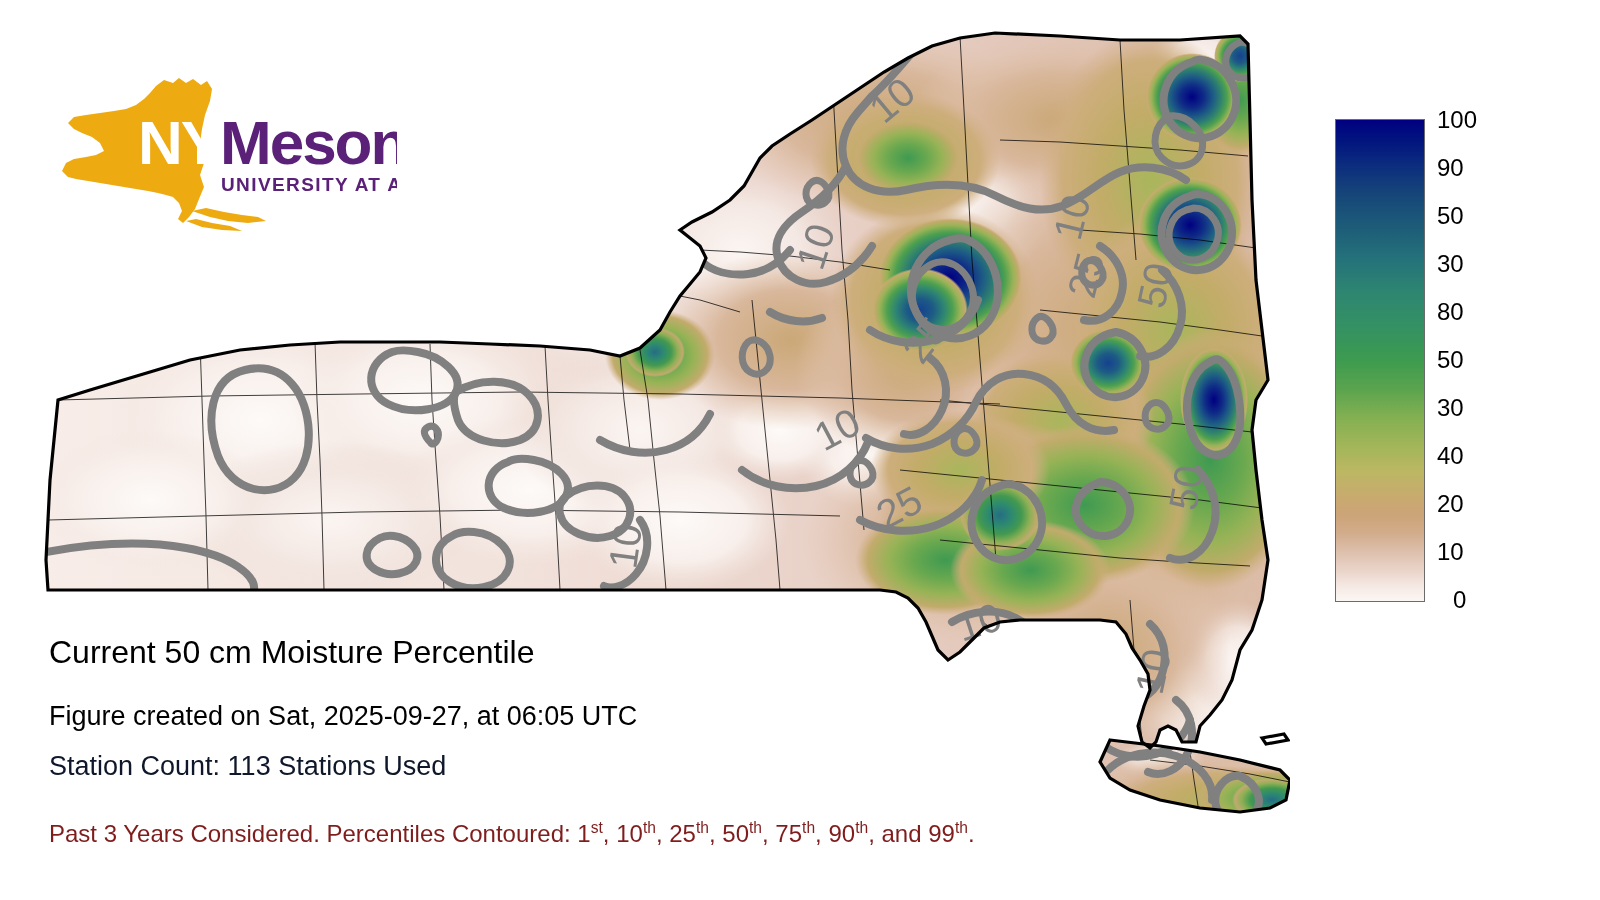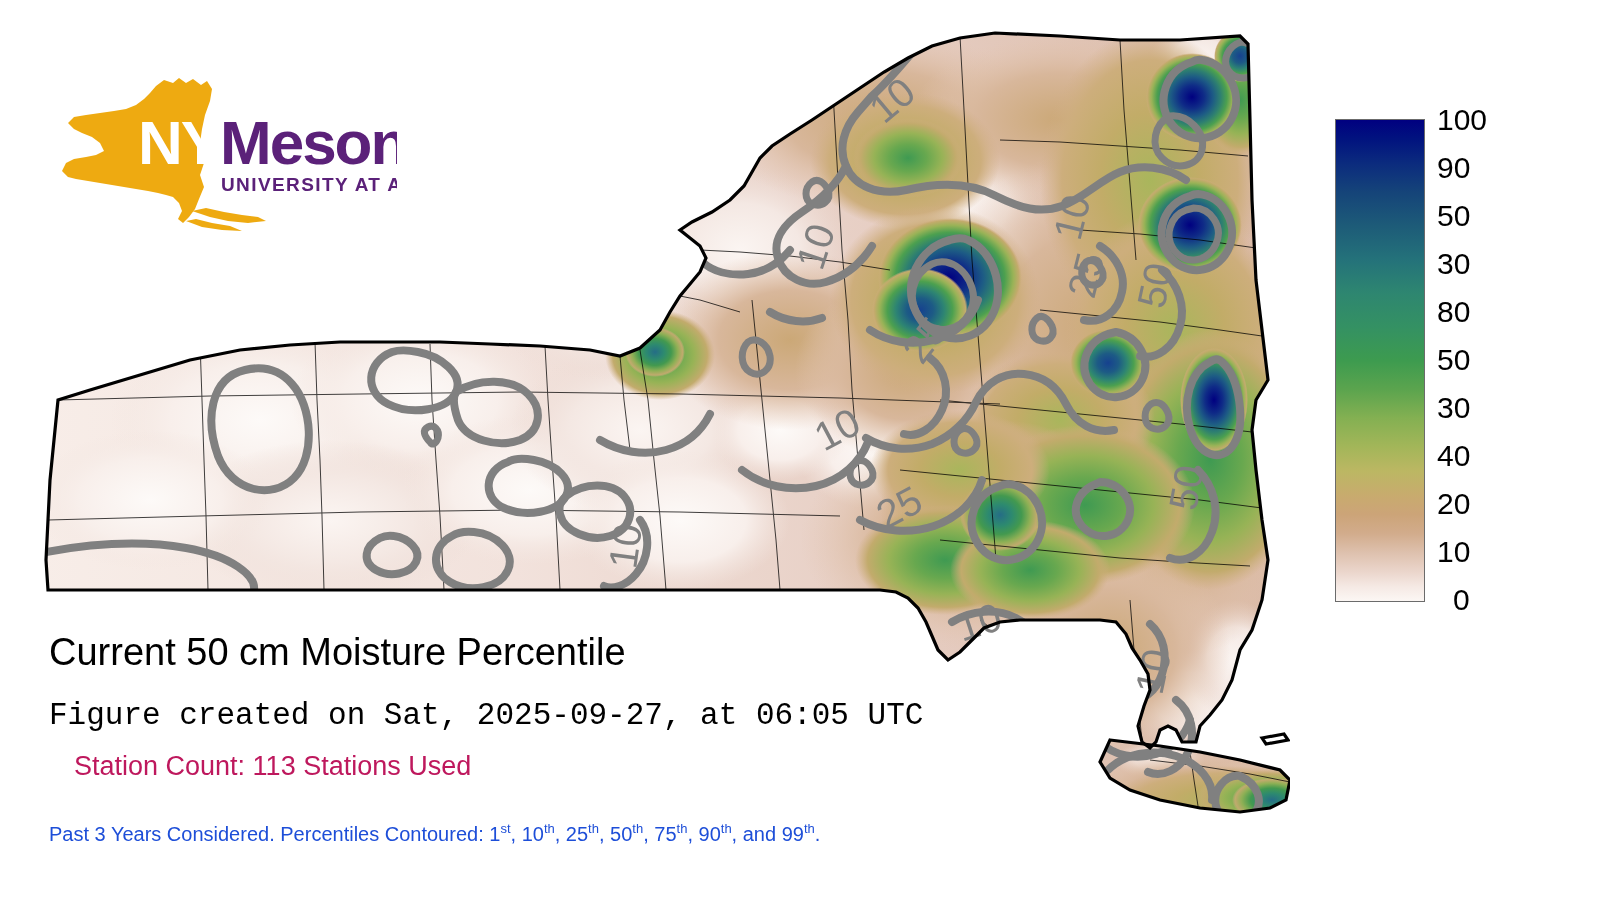--- a/index.html
+++ b/index.html
@@ -33,32 +33,32 @@
         #a3b659 68%,
         #bcb763 73%,
         #c8ab6e 78%,
         #cca478 82%,
         #d2ac8c 86%,
         #dec1ae 90%,
         #ebd6cc 94%,
         #f5e9e4 97%,
         #fcf7f4 100%);}
   #cb-ticks{position:absolute;left:102px;top:-22px;width:140px;height:530px;}
-  .cb-tick{position:absolute;left:0;font-size:30px;line-height:30px;
+  .cb-tick{position:absolute;left:0;font-size:24px;line-height:30px;
            letter-spacing:0px;color:#000;white-space:nowrap;}
 
   
-  #title{position:absolute;left:49px;top:630px;font-size:38px;line-height:44px;
+  #title{position:absolute;left:49px;top:630px;font-size:32px;line-height:44px;
          letter-spacing:0px;color:#000;white-space:nowrap;}
-  #created{position:absolute;left:49px;top:700px;font-size:31px;line-height:32px;
-           color:#000;white-space:nowrap;font-family:Liberation Mono, monospace;}
+  #created{position:absolute;left:49px;top:700px;font-size:27px;line-height:32px;
+           color:#000;white-space:nowrap;}
   #stations{position:absolute;left:49px;top:750px;font-size:27px;line-height:32px;
-            color:#be185d;white-space:nowrap;margin-left:25px;}
-  #footnote{position:absolute;left:49px;top:822px;font-size:20px;line-height:24px;
-            color:#1d4ed8;white-space:nowrap;}
+            color:#0f172a;white-space:nowrap;}
+  #footnote{position:absolute;left:49px;top:822px;font-size:24px;line-height:24px;
+            color:#7f1d1d;white-space:nowrap;}
   #footnote sup{font-size:0.65em;vertical-align:super;line-height:0;}
 </style>
 </head>
 <body>
 
 <div id="logo">
   <svg width="345" height="160" viewBox="0 0 345 160">
 
     <g>
       <path fill="#eeaa11" d="

